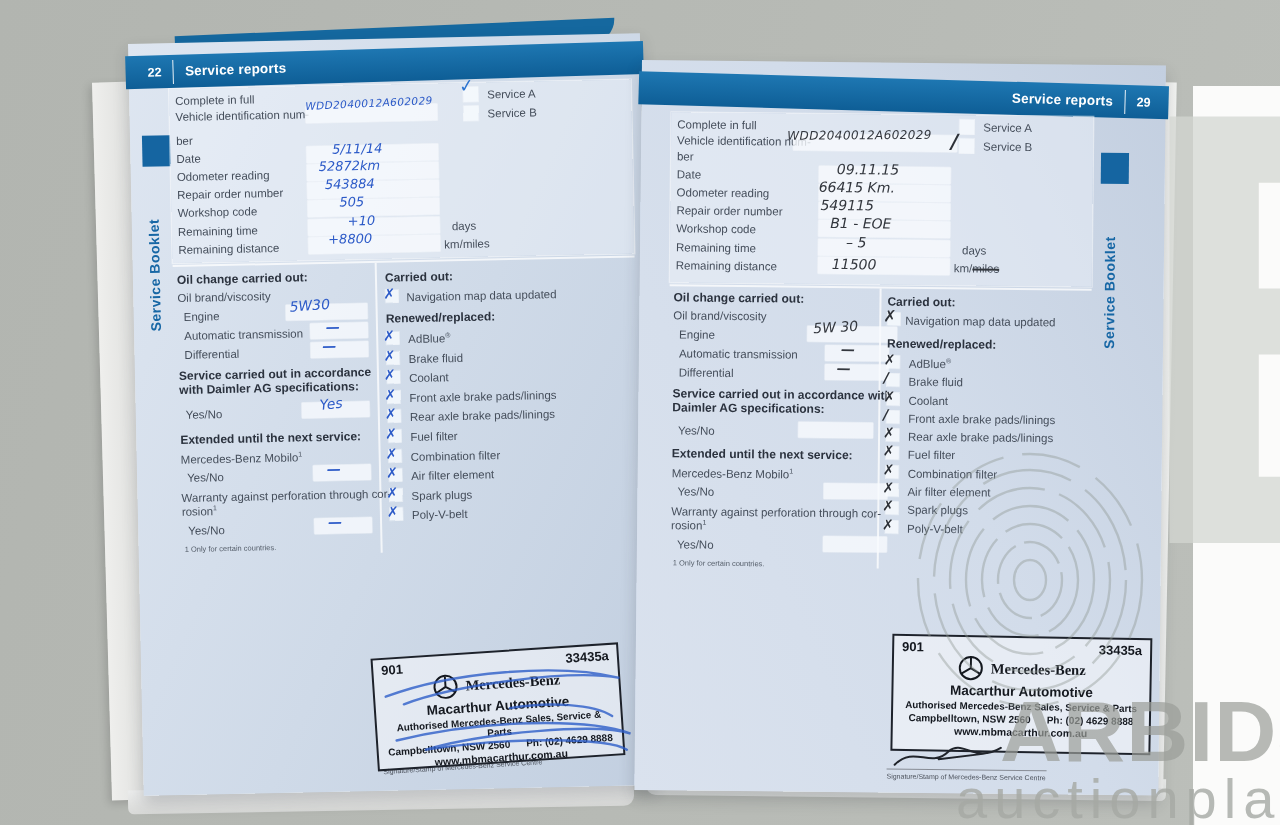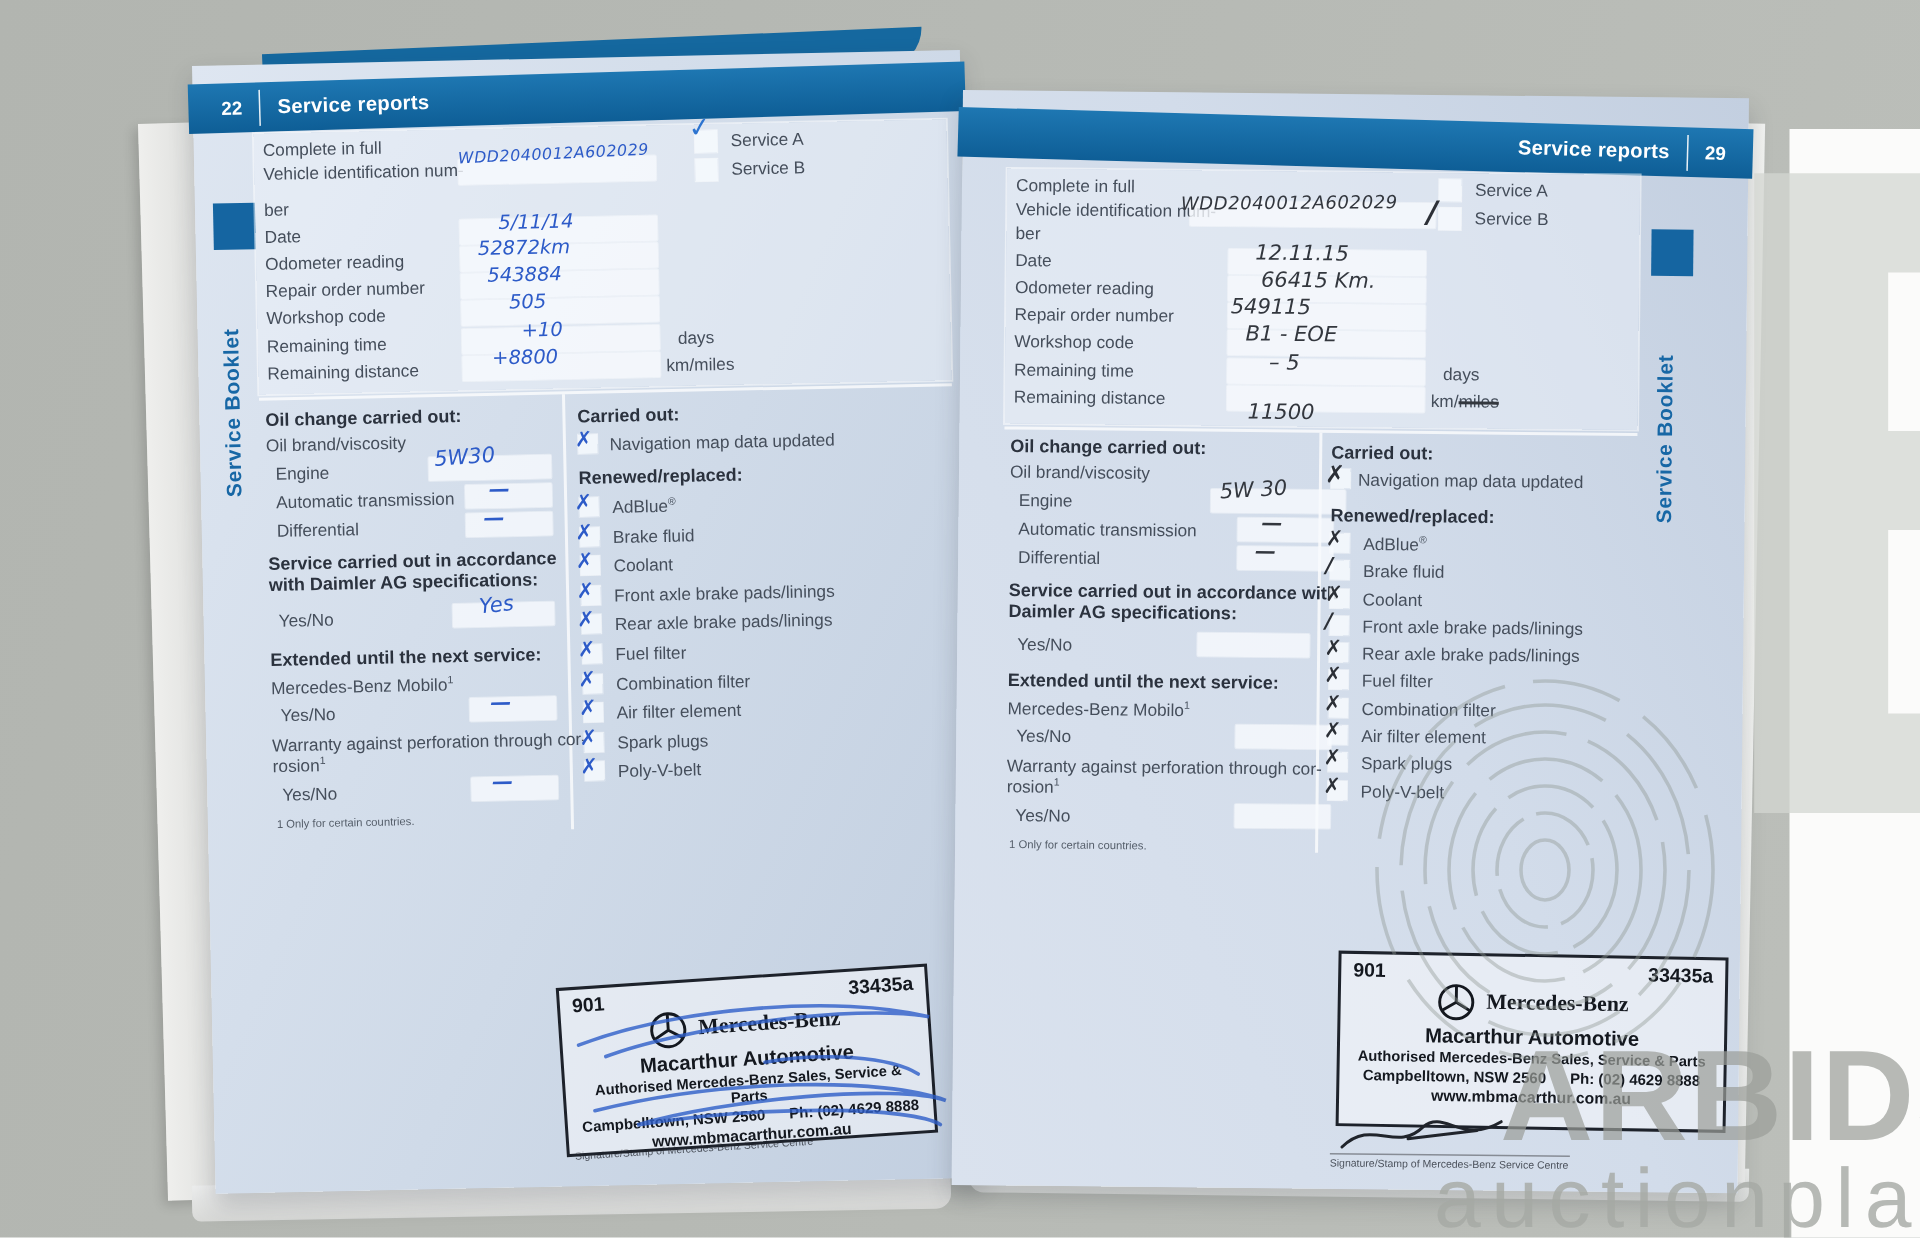--- a/index.html
+++ b/index.html
@@ -279,42 +279,42 @@
   <div class="formbox" style="left:30px;top:52px;width:422px;height:170px;"></div>
   <span class="lbl" style="left:36px;top:58px;">Complete in full</span>
 
   <span class="lbl" style="left:36px;top:74px;">Vehicle identification num-</span>
   <span class="lbl" style="left:36px;top:90px;">ber</span>
   <span class="fbox" style="left:152px;top:72px;width:164px;height:17px;"></span>
   <span class="hw hwd" style="left:146px;top:66px;font-size:12px;letter-spacing:.4px;transform:rotate(-1deg);">WDD2040012A602029</span>
 
   <span class="lbl" style="left:36px;top:108px;">Date</span>
   <span class="fbox" style="left:178px;top:104px;width:132px;height:17px;"></span>
-  <span class="hw hwd" style="left:196px;top:99px;font-size:14px;">12.11.15</span>
+  <span class="hw hwd" style="left:196px;top:99px;font-size:14px;">09.11.15</span>
 
   <span class="lbl" style="left:36px;top:126px;">Odometer reading</span>
   <span class="fbox" style="left:178px;top:122px;width:132px;height:17px;"></span>
-  <span class="hw hwd" style="left:200px;top:117px;font-size:14px;">66415 Km.</span>
+  <span class="hw hwd" style="left:178px;top:117px;font-size:14px;">66415 Km.</span>
 
   <span class="lbl" style="left:36px;top:144px;">Repair order number</span>
   <span class="fbox" style="left:178px;top:140px;width:132px;height:17px;"></span>
   <span class="hw hwd" style="left:180px;top:135px;font-size:14px;">549115</span>
 
   <span class="lbl" style="left:36px;top:162px;">Workshop code</span>
   <span class="fbox" style="left:178px;top:158px;width:132px;height:17px;"></span>
   <span class="hw hwd" style="left:190px;top:153px;font-size:14px;">B1 - EOE</span>
 
   <span class="lbl" style="left:36px;top:181px;">Remaining time</span>
   <span class="fbox" style="left:178px;top:177px;width:132px;height:17px;"></span>
   <span class="hw hwd" style="left:206px;top:172px;font-size:14px;">– 5</span>
   <span class="lbl" style="left:322px;top:181px;">days</span>
 
   <span class="lbl" style="left:36px;top:199px;">Remaining distance</span>
   <span class="fbox" style="left:178px;top:195px;width:132px;height:17px;"></span>
-  <span class="hw hwd" style="left:192px;top:205px;font-size:14px;font-style:italic;">11500</span>
+  <span class="hw hwd" style="left:192px;top:194px;font-size:14px;font-style:italic;">11500</span>
   <span class="lbl" style="left:314px;top:199px;"><span>km/</span><span class="um strike">miles</span></span>
 
   <span class="cbox" style="left:318px;top:56px;width:15px;height:15px;"></span>
   <span class="lbl" style="left:342px;top:58px;">Service A</span>
   <span class="cbox" style="left:318px;top:75px;width:15px;height:15px;"></span>
   <span class="mark mark-d" style="left:310px;top:66px;font-size:20px;">/</span>
   <span class="lbl" style="left:342px;top:77px;">Service B</span>
 
   <div class="hline" style="left:30px;top:224px;width:422px;"></div>
   <div class="vline" style="left:240px;top:226px;height:280px;"></div>

